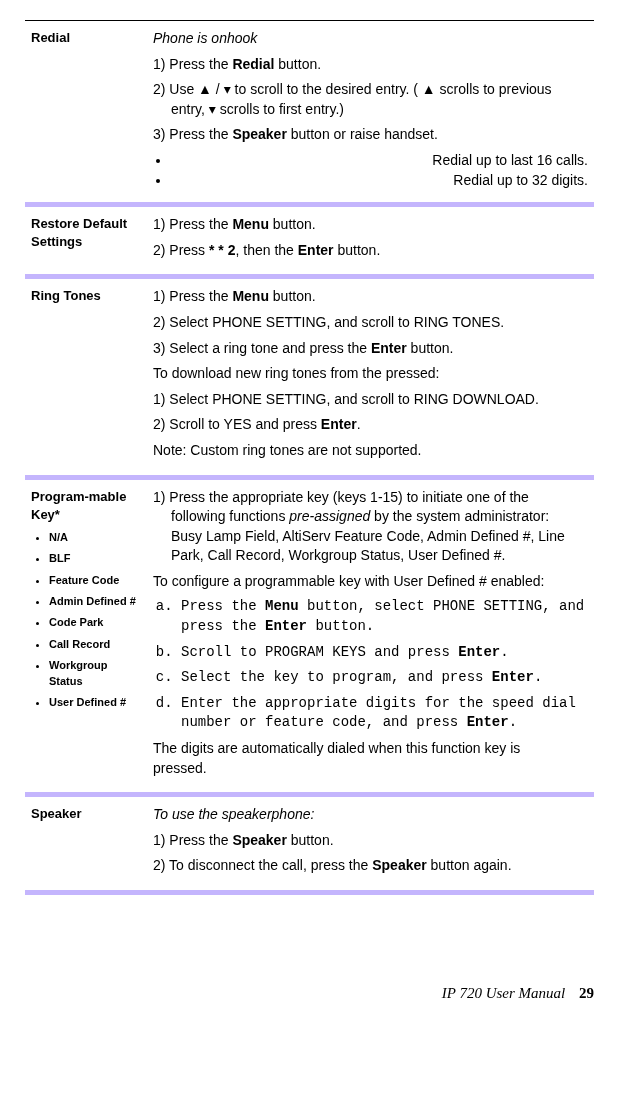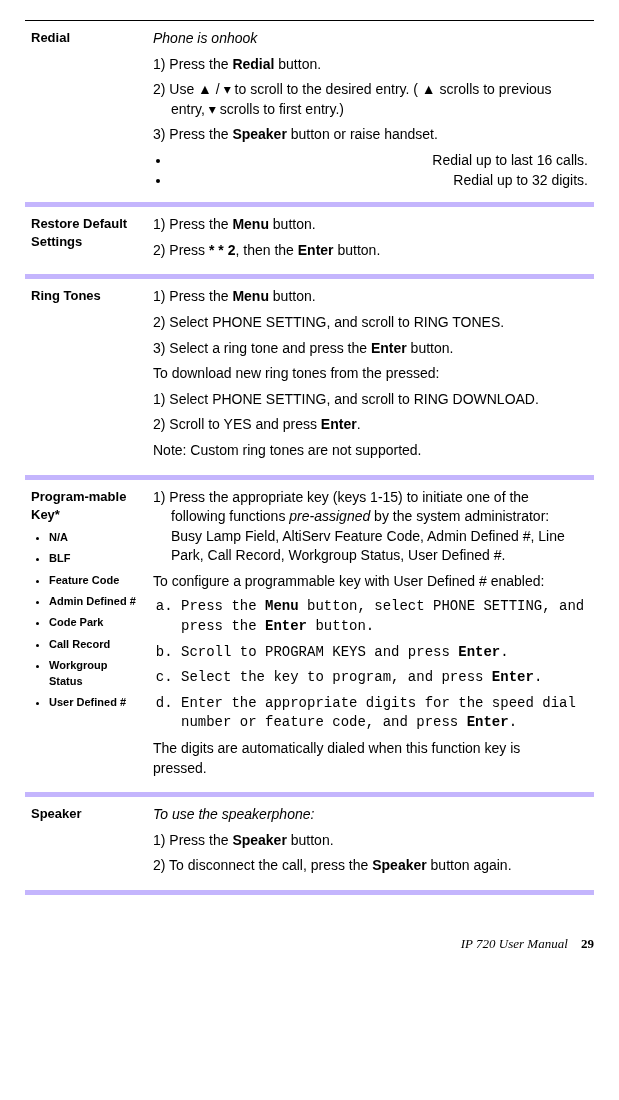--- a/index.html
+++ b/index.html
@@ -66,22 +66,22 @@
     margin-left: 10px;
   }
   .hanging {
     padding-left: 18px;
     text-indent: -18px;
   }
   .footer {
     text-align: right;
     font-style: italic;
     font-family: "Times New Roman", serif;
-    font-size: 13px;
-    margin-top: 40px;
+    font-size: 15px;
+    margin-top: 88px;
   }
   .footer .pagenum {
     font-style: normal;
     font-weight: bold;
     margin-left: 10px;
   }
 </style>
 </head>
 <body>
 

